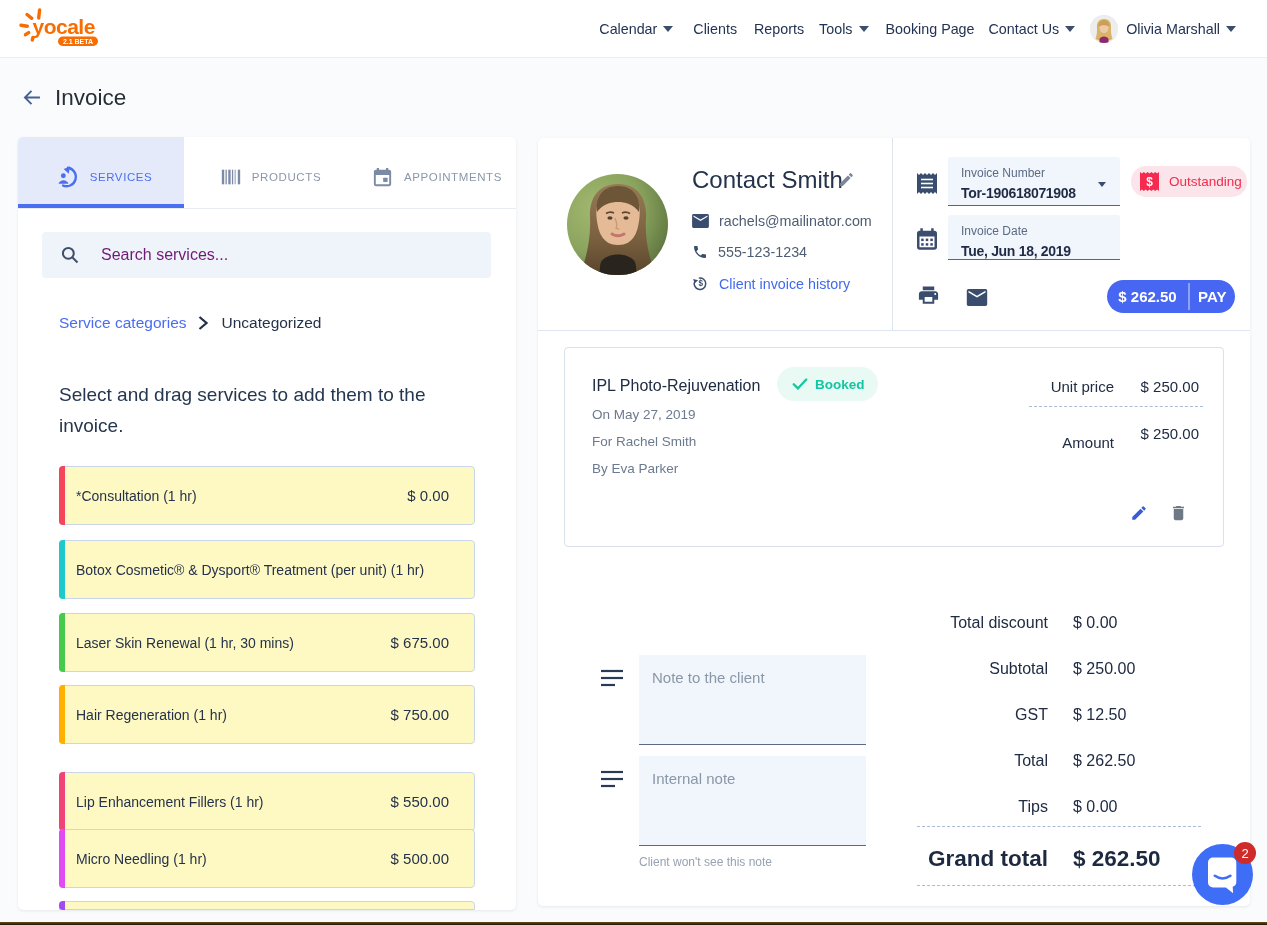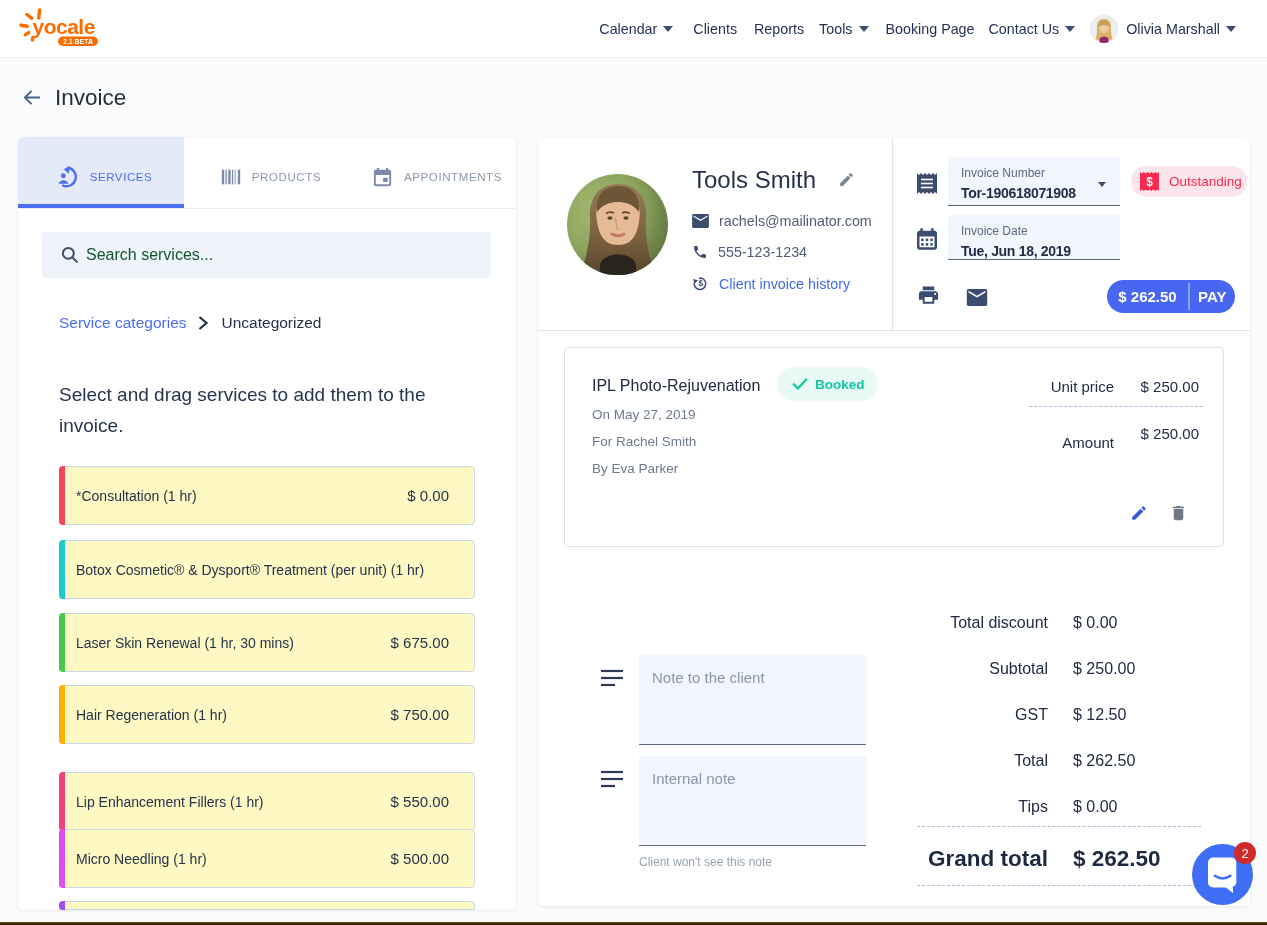--- a/index.html
+++ b/index.html
@@ -16,21 +16,21 @@
 .h1 { position:absolute; left:55px; top:0; font-size:22.5px; color:#272e38; font-weight:400; }
 
 
 .card { background:#fff; border-radius:5px; box-shadow:0 1px 3px rgba(40,60,90,.10); position:absolute; }
 .left-card { left:18px; top:137px; width:498px; height:773px; }
 .tabs { display:flex; height:72px; border-bottom:1px solid #e8ecf2; border-radius:5px 5px 0 0; overflow:hidden; }
 .tab { flex:1; display:flex; align-items:center; justify-content:center; padding-top:9px; font-size:11.5px; letter-spacing:.6px; font-weight:500; color:#8a97ab; }
 .tab.active { background:#e5eafb; color:#4a6ff0; box-shadow:inset 0 -4px 0 #4a6ff0; }
 .tab svg { margin-left:7px; margin-right:10px; }
 .searchbox { position:absolute; left:24px; top:95px; width:449px; height:46px; background:#eff3fa; border-radius:4px; display:flex; align-items:center; padding-left:18px; }
-.searchbox .ph { color:#14532d; font-size:16px; margin-left:6px; }
+.searchbox .ph { color:#701a75; font-size:16px; margin-left:21px; }
 .breadcrumb { position:absolute; left:41px; top:177px; font-size:15.5px; display:flex; align-items:center; }
 .breadcrumb .link { color:#4a6cf2; }
 .breadcrumb .sep { margin:0 13px 0 10px; }
 .breadcrumb .cur { color:#25324b; }
 .lead { position:absolute; left:41px; top:242px; width:410px; font-size:19px; line-height:31px; color:#25364f; }
 .svc { position:absolute; left:41px; width:416px; height:59px; background:#fef9c3; border:1px solid #c9d6ea; border-radius:4px; display:flex; align-items:center; padding:0 25px 0 16px; font-size:14px; color:#25324b; }
 .svc::before { content:""; position:absolute; left:-1px; top:-1px; bottom:-1px; width:6px; border-radius:4px 0 0 4px; background:var(--bar); }
 .svc .price { margin-left:auto; font-size:15px; }
 
 
@@ -211,21 +211,21 @@
         <path d="M51 12 C34 12 28 26 30 38 C36 30 44 28 51 28 C58 28 66 30 72 38 C74 26 68 12 51 12 z" fill="#6d5538"></path>
         <path d="M34 88 C40 78 62 78 68 88 C70 94 69 101 69 101 L33 101 C33 101 32 94 34 88 z" fill="#2a241e"></path>
         <ellipse cx="43" cy="44" rx="2.6" ry="1.7" fill="#55422c"></ellipse>
         <ellipse cx="59" cy="44" rx="2.6" ry="1.7" fill="#55422c"></ellipse>
         <path d="M39 39.5 q4 -2.5 8 -0.5" stroke="#5d4730" stroke-width="1.6" fill="none"></path>
         <path d="M55 39 q4 -2 8 0.5" stroke="#5d4730" stroke-width="1.6" fill="none"></path>
         <path d="M48 44 q3 8 1 10 q2 1.5 3.5 1" stroke="#c99871" stroke-width="1.3" fill="none"></path>
         <path d="M45 60 q6 3.5 12 0" stroke="#c4766a" stroke-width="3" fill="none" stroke-linecap="round"></path>
       </svg>
     </div>
-    <div class="cname">Tools Smith</div>
+    <div class="cname">Contact Smith</div>
     <svg style="position:absolute;left:300px;top:33px" width="17" height="17" viewBox="0 0 24 24" fill="#7b8698">
         <path d="M3 17.25V21h3.75L17.8 9.94l-3.75-3.75L3 17.25zM20.7 7.04c.39-.39.39-1.02 0-1.41l-2.34-2.34a.9959.9959 0 0 0-1.41 0l-1.83 1.83 3.75 3.75 1.83-1.83z"></path>
       </svg>
     <div class="crow" style="top:75px">
       <svg width="17" height="14" viewBox="0 0 24 20" fill="#3a4d6e">
           <path d="M22 0H2C.9 0 0 .9 0 2v16c0 1.1.9 2 2 2h20c1.1 0 2-.9 2-2V2c0-1.1-.9-2-2-2zm0 4l-10 6L2 4V2l10 6 10-6v2z"></path>
         </svg>
       <span class="txt">rachels@mailinator.com</span>
     </div>
     <div class="crow" style="top:106px">

